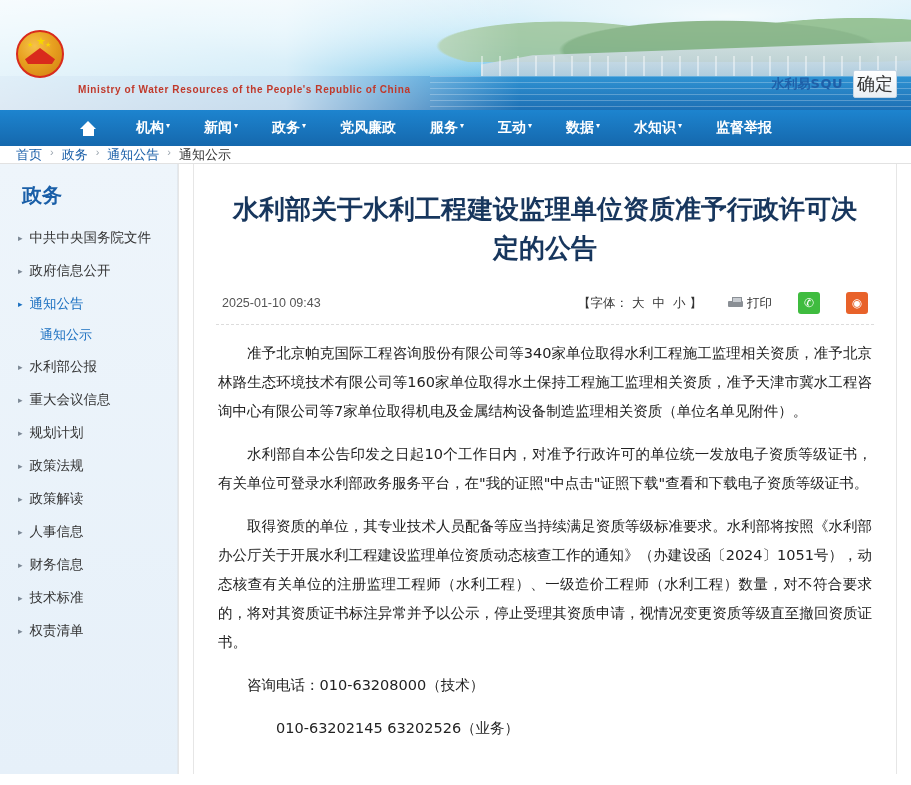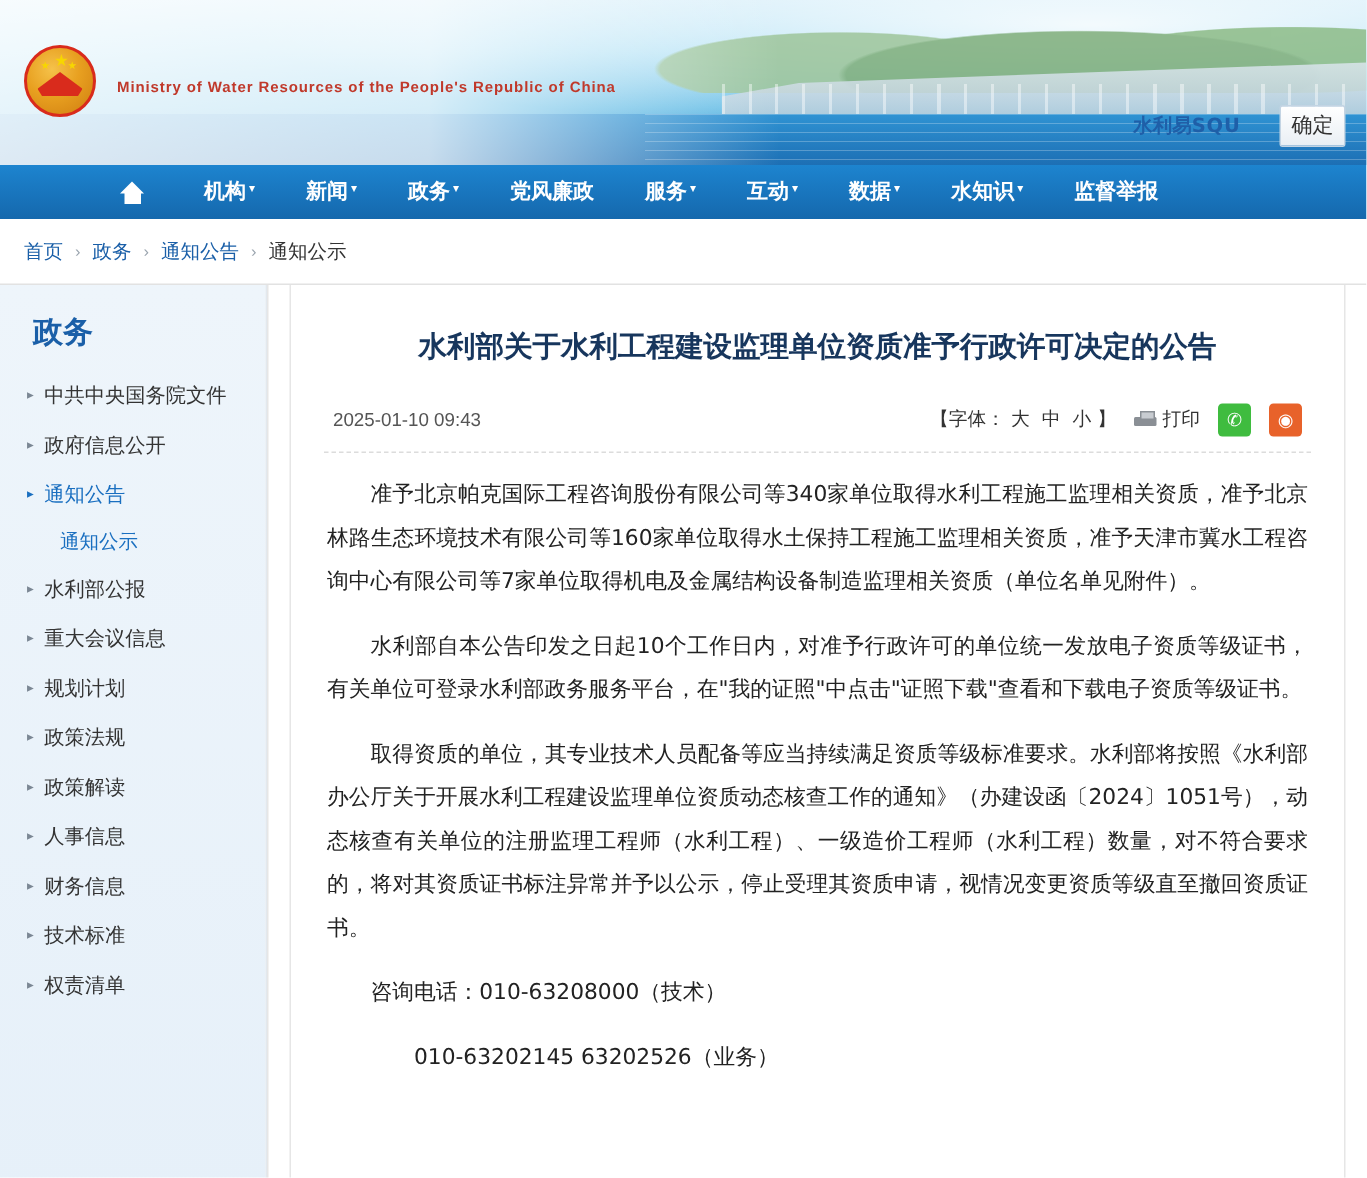--- a/index.html
+++ b/index.html
@@ -81,21 +81,21 @@
     position: absolute; left: 76px; top: 24px;
     font-family: "DejaVu Sans", sans-serif;
     font-size: 33px;
     font-weight: bold;
     color: #d2281d;
     letter-spacing: 1px;
     text-shadow: 1px 1px 0 rgba(255,255,255,.9);
     white-space: nowrap;
   }
   .title-en {
-    position: absolute; left: 78px; top: 53px;
+    position: absolute; left: 78px; top: 84px;
     font-size: 10px;
     font-weight: bold;
     color: #c0392b;
     letter-spacing: .6px;
     white-space: nowrap;
   }
 
   
   .searchwrap {
     position: absolute; right: 14px; top: 70px;
@@ -121,26 +121,26 @@
     font-family: "Liberation Sans", sans-serif;
     background: transparent;
   }
   .search-clear {
     width: 13px; height: 13px; border-radius: 50%;
     border: 1px solid #bbb; color: #999; font-size: 9px;
     display: flex; align-items: center; justify-content: center;
     flex: 0 0 auto;
   }
   .search-btn {
-    margin-left: 20px;
+    margin-left: 4px;
     width: 44px; height: 28px;
     background: linear-gradient(180deg,#ffffff,#e9eff4);
     border: 1px solid #c3d4e3;
     border-radius: 2px;
-    font-size: 14px; color: #333;
+    font-size: 18px; color: #333;
     display: flex; align-items: center; justify-content: center;
   }
 
   
   .nav {
     width: 911px; height: 36px;
     background: linear-gradient(180deg,#1d84cf 0%, #1568ad 100%);
     display: flex; align-items: center;
     padding-left: 70px;
   }
@@ -163,24 +163,24 @@
     border-left: 8.5px solid transparent; border-right: 8.5px solid transparent;
     border-bottom: 8px solid #fff;
   }
   .home-ico::after {
     content: ""; position: absolute; left: 3px; top: 7px;
     width: 11px; height: 8px; background: #fff;
   }
 
   
   .crumbbar {
-    width: 911px; height: 44px;
+    width: 911px; height: 18px;
     background: #fff;
     border-bottom: 1px solid #e2e2e2;
-    display: flex; align-items: center;
+    display: flex; 
     padding-left: 16px;
     font-size: 13px; color: #1a5fa8;
   }
   .crumbbar .sep { margin: 0 8px; color: #9aa4ae; font-size: 11px; }
   .crumbbar .crumb { color: #1a5fa8; }
   .crumbbar .crumb.last { color: #333; }
 
   
   .page {
     display: flex;
@@ -224,35 +224,35 @@
     border-left: 1px solid #e6e6e6;
   }
   .doc {
     border: 1px solid #e6e6e6;
     border-top: 0; border-bottom: 0;
     padding: 0 22px;
     min-height: 610px;
   }
   .doc-title {
     text-align: center;
-    font-size: 19px;
+    font-size: 26px;
     font-weight: bold;
     color: #17365d;
     font-family: Liberation Mono, monospace;
     padding: 28px 10px 18px;
     line-height: 1.5;
   }
   .doc-meta {
     display: flex; align-items: center; justify-content: space-between;
     padding: 4px 6px 10px;
     border-bottom: 1px dashed #dcdcdc;
     font-size: 12.5px; color: #666;
   }
   .meta-date { color: #555; font-size: 12.5px; }
-  .meta-right { display: flex; align-items: center; gap: 12px; }
+  .meta-right { display: flex; align-items: center; gap: 26px; }
   .fontsize { font-size: 12.5px; color: #333; }
   .fontsize .s { margin: 0 4px; }
   .printwrap { display: flex; align-items: center; gap: 4px; color: #333; font-size: 12.5px; }
   .printer {
     width: 15px; height: 12px; position: relative; display: inline-block;
   }
   .printer::before {
     content: ""; position: absolute; left: 0; top: 4px; width: 15px; height: 6px;
     background: #8a8f95; border-radius: 1px;
   }

